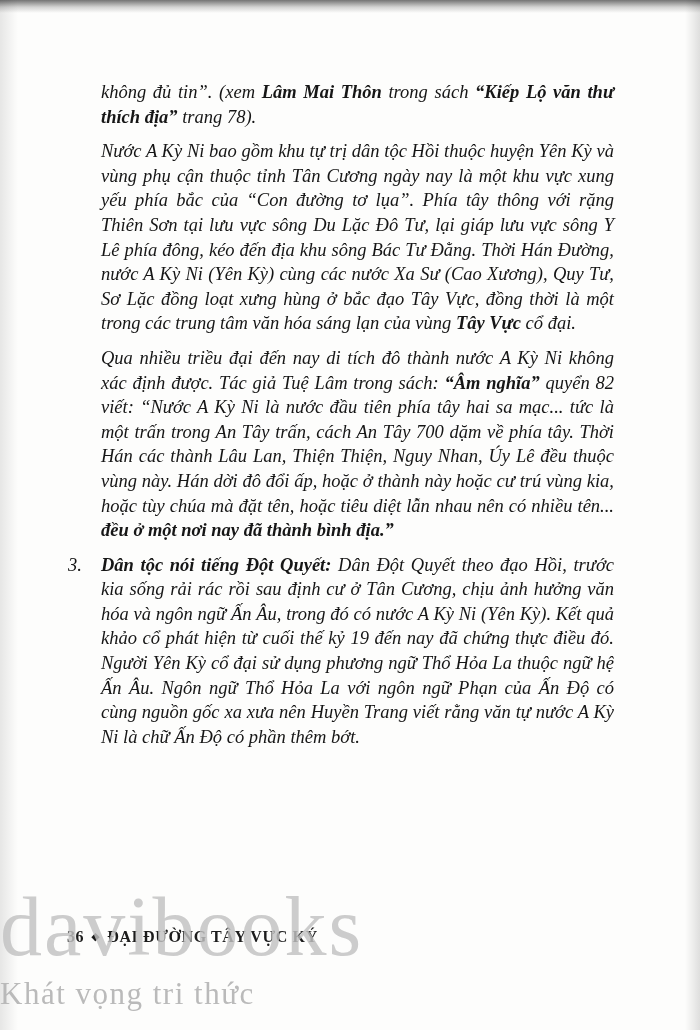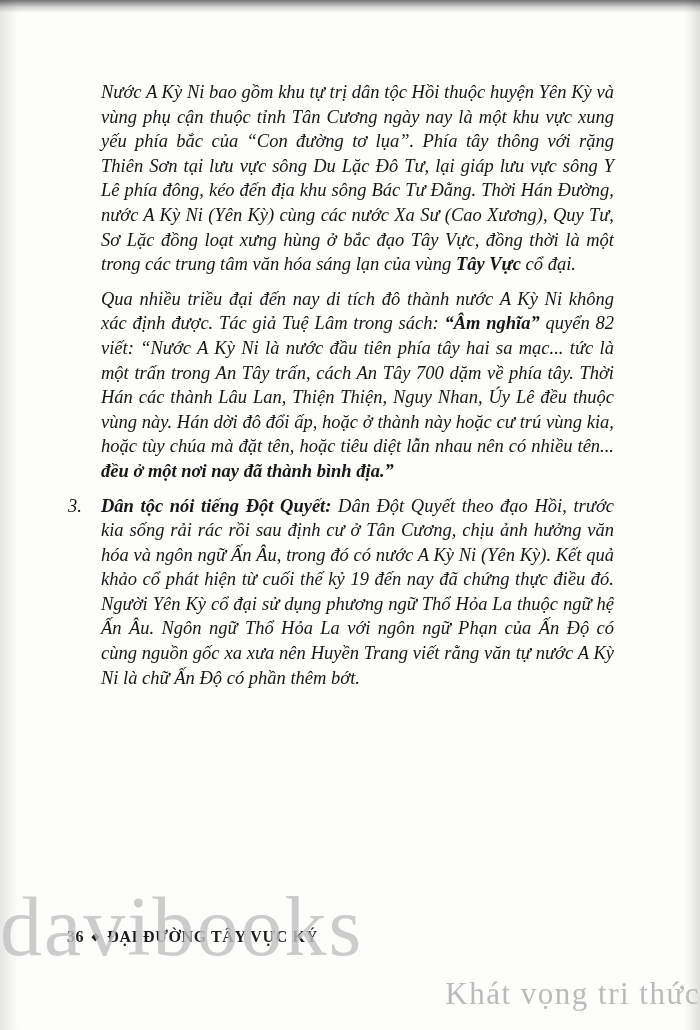--- a/index.html
+++ b/index.html
@@ -80,40 +80,41 @@
     color: #c2c2c2;
     opacity: 0.82;
     font-style: normal;
     pointer-events: none;
   }
   .watermark-tagline {
     position: absolute;
     left: 0;
     top: 977px;
     width: 700px;
-    text-align: right;
+    text-align: left;
     font-size: 31px;
     line-height: 1.1;
     letter-spacing: 1.5px;
     color: #b5b5b5;
     opacity: 0.92;
     font-style: normal;
     pointer-events: none;
   }
 </style>
 </head>
 <body>
 
 <div class="page">
 
   <div class="scan-edge-top"></div>
   <div class="scan-edge-left"></div>
   <div class="scan-edge-right"></div>
 
   <div class="page-text">
+      <p class="para"><span class="seg">không đủ tin”. (xem </span><span class="seg bold">Lâm Mai Thôn</span><span class="seg"> trong sách </span><span class="seg bold">“Kiếp Lộ văn thư thích địa”</span><span class="seg"> trang 78).</span></p>
       <p class="para"><span class="seg">Nước A Kỳ Ni bao gồm khu tự trị dân tộc Hồi thuộc huyện Yên Kỳ và vùng phụ cận thuộc tỉnh Tân Cương ngày nay là một khu vực xung yếu phía bắc của “Con đường tơ lụa”. Phía tây thông với rặng Thiên Sơn tại lưu vực sông Du Lặc Đô Tư, lại giáp lưu vực sông Y Lê phía đông, kéo đến địa khu sông Bác Tư Đằng. Thời Hán Đường, nước A Kỳ Ni (Yên Kỳ) cùng các nước Xa Sư (Cao Xương), Quy Tư, Sơ Lặc đồng loạt xưng hùng ở bắc đạo Tây Vực, đồng thời là một trong các trung tâm văn hóa sáng lạn của vùng </span><span class="seg bold">Tây Vực</span><span class="seg"> cổ đại.</span></p>
       <p class="para"><span class="seg">Qua nhiều triều đại đến nay di tích đô thành nước A Kỳ Ni không xác định được. Tác giả Tuệ Lâm trong sách: </span><span class="seg bold">“Âm nghĩa”</span><span class="seg"> quyển 82 viết: “Nước A Kỳ Ni là nước đầu tiên phía tây hai sa mạc... tức là một trấn trong An Tây trấn, cách An Tây 700 dặm về phía tây. Thời Hán các thành Lâu Lan, Thiện Thiện, Nguy Nhan, Úy Lê đều thuộc vùng này. Hán dời đô đổi ấp, hoặc ở thành này hoặc cư trú vùng kia, hoặc tùy chúa mà đặt tên, hoặc tiêu diệt lẫn nhau nên có nhiều tên... </span><span class="seg bold">đều ở một nơi nay đã thành bình địa.”</span></p>
       <p class="para numbered"><span class="marker">3.</span><span class="seg bold">Dân tộc nói tiếng Đột Quyết:</span><span class="seg"> Dân Đột Quyết theo đạo Hồi, trước kia sống rải rác rồi sau định cư ở Tân Cương, chịu ảnh hưởng văn hóa và ngôn ngữ Ấn Âu, trong đó có nước A Kỳ Ni (Yên Kỳ). Kết quả khảo cổ phát hiện từ cuối thế kỷ 19 đến nay đã chứng thực điều đó. Người Yên Kỳ cổ đại sử dụng phương ngữ Thổ Hỏa La thuộc ngữ hệ Ấn Âu. Ngôn ngữ Thổ Hỏa La với ngôn ngữ Phạn của Ấn Độ có cùng nguồn gốc xa xưa nên Huyền Trang viết rằng văn tự nước A Kỳ Ni là chữ Ấn Độ có phần thêm bớt.</span></p>
     </div>
 
   <div class="footer">
     <span>36</span><span class="diamond">◆</span><span>ĐẠI ĐƯỜNG TÂY VỰC KÝ</span>
   </div>
 
   <div class="watermark-title">davibooks</div>

